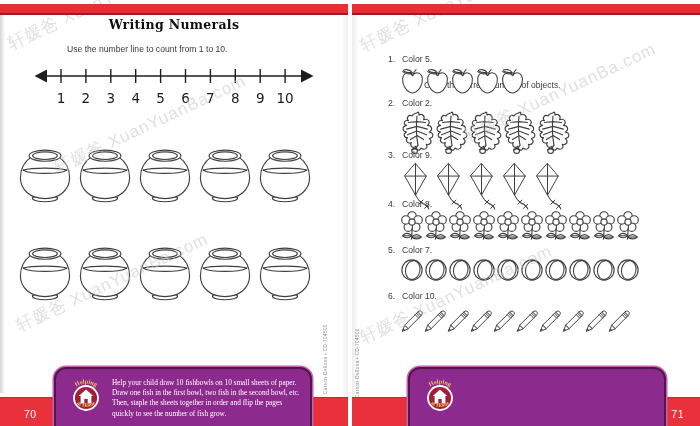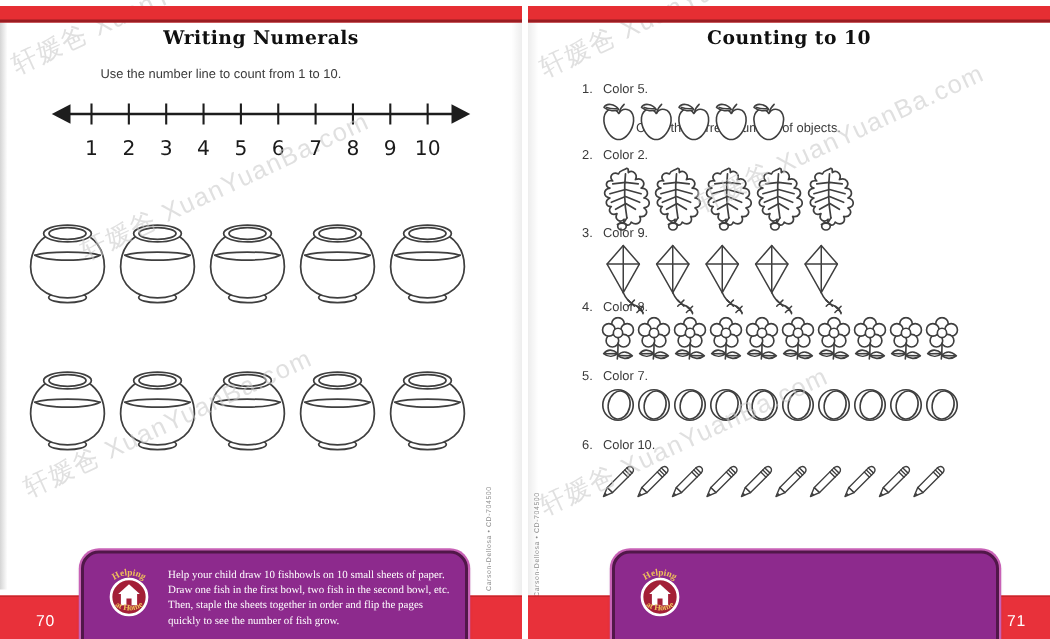--- a/index.html
+++ b/index.html
@@ -202,21 +202,20 @@
         </svg>
       <p class="helper-text">Help your child draw 10 fishbowls on 10 small sheets of paper. Draw one fish in the first bowl, two fish in the second bowl, etc. Then, staple the sheets together in order and flip the pages quickly to see the number of fish grow.</p>
     </div>
     <div class="bar-bottom">
       <span class="pagenum pn-left">70</span>
     </div>
   </div>
 
   <div class="page right">
     <div class="bar-top"></div>
-    <h1 class="title">Counting to 10</h1>
     <p class="instr" id="instr-color">Color the correct number of objects.</p>
     <div id="items-container">
         <div class="count-item" style="top: 50px;">
           <div class="item-head">
             <span class="item-num">1.</span>
             <span>Color 5.</span>
           </div>
           <div class="objects" style="gap: 0px;">
             <svg width="25" height="30" viewBox="0 0 28 32">
               <use href="#sym-apple"></use>

